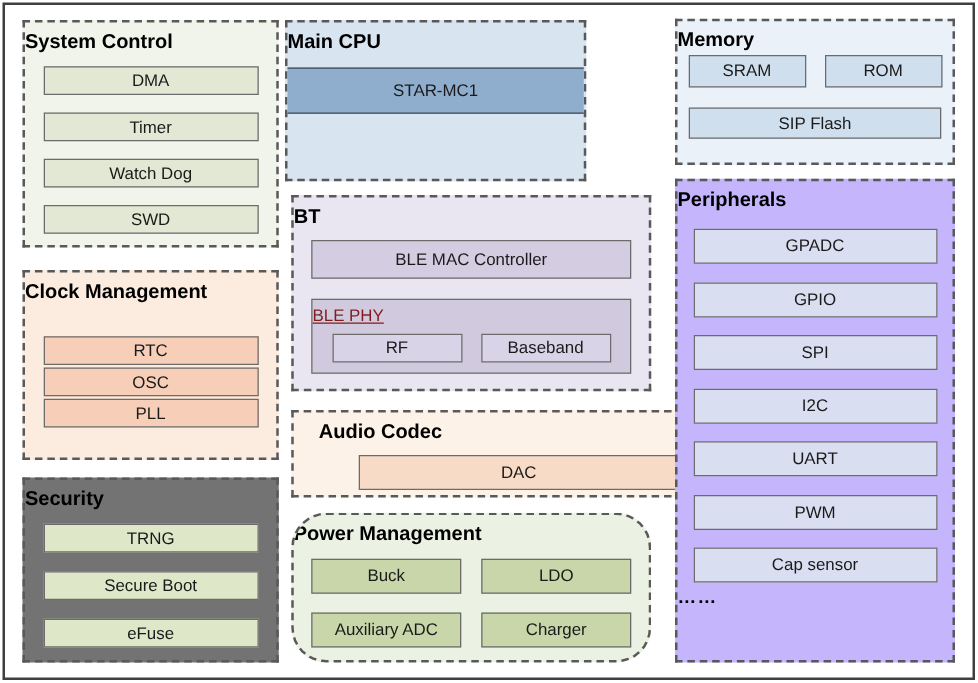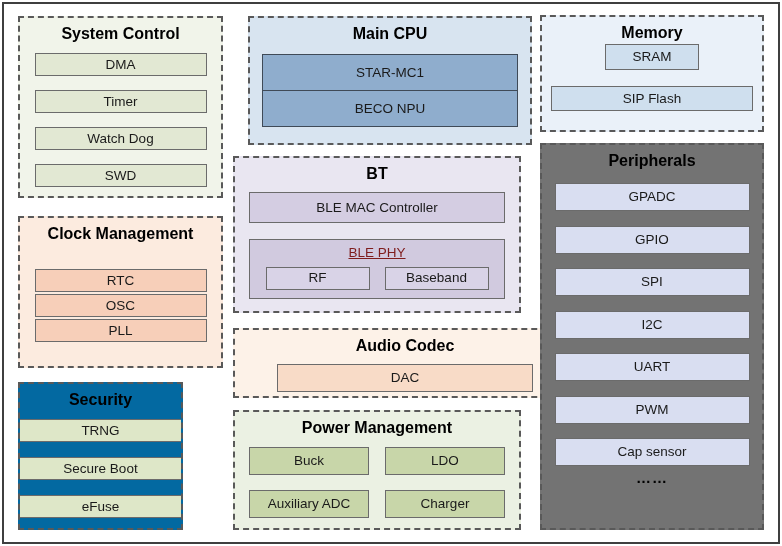--- a/index.html
+++ b/index.html
@@ -6,77 +6,77 @@
   .canvas{
     position:relative;width:782px;height:546px;background:#ffffff;
     font-family:"Liberation Sans", sans-serif;color:#111111;
   }
   .frame{
     position:absolute;left:2px;top:2px;width:778px;height:542px;
     border:2px solid #3f3f3f;background:#ffffff;box-sizing:border-box;
   }
   .panel{
     position:absolute;box-sizing:border-box;
-    border:2px dashed #595959;text-align:center;overflow:hidden;
+    border:2px dashed #595959;overflow:hidden;
   }
   .panel-title{font-weight:bold;font-size:16px;line-height:22px;margin-top:5px;color:#000;}
   .stack{display:flex;flex-direction:column;align-items:center;}
   .box{
     box-sizing:border-box;border:1px solid #6b6b6b;
     display:flex;align-items:center;justify-content:center;
     font-size:13.5px;line-height:1;color:#1a1a1a;flex:0 0 auto;
   }
 
   
   #system-control{left:14px;top:12px;width:205px;height:182px;background:#f1f4ea;}
   #system-control .stack{margin-top:8px;gap:14px;}
   #system-control .box{width:172px;height:23px;background:#e2e8d3;}
 
   #clock-management{left:14px;top:212px;width:205px;height:152px;background:#fcebdf;}
   #clock-management .stack{margin-top:24px;gap:2px;}
   #clock-management .box{width:172px;height:23px;background:#f7cfb9;}
 
-  #security{left:14px;top:378px;width:165px;height:148px;background:#0369a1;}
+  #security{left:14px;top:378px;width:205px;height:148px;background:#737373;}
   #security .stack{margin-top:8px;gap:15px;}
   #security .box{width:172px;height:23px;background:#dee7c8;}
 
   
-  #main-cpu{left:244px;top:12px;width:284px;height:129px;background:#d8e4f0;}
+  #main-cpu{left:224px;top:12px;width:241px;height:129px;background:#d8e4f0;}
   #main-cpu .stack{margin-top:9px;gap:0;}
   #main-cpu .box{width:256px;height:37px;background:#8fadcd;border-color:#3f4a57;}
   #main-cpu .box + .box{margin-top:-1px;}
 
   #bt{left:229px;top:152px;width:288px;height:157px;background:#e9e6f1;}
   #bt .mac{width:256px;height:31px;background:#d4cde2;margin:7px auto 0;}
   .phy{
     box-sizing:border-box;width:256px;height:60px;background:#d1cadf;
     border:1px solid #6b6b6b;margin:16px auto 0;
   }
   .phy-title{font-size:13.5px;line-height:1;margin-top:6px;color:#7f1d1d;text-decoration:underline;}
   .phy-row{display:flex;justify-content:center;gap:15px;margin-top:7px;}
   .phy-row .box{width:104px;height:23px;background:#d9d3e7;}
 
-  #audio-codec{left:229px;top:324px;width:344px;height:70px;background:#fdf2e8;}
+  #audio-codec{left:229px;top:324px;width:344px;height:70px;background:#fdf2e8;padding-left:20px;}
   #audio-codec .stack{margin-top:7px;}
   #audio-codec .box{width:256px;height:28px;background:#f8dbc7;}
 
-  #power-management{left:229px;top:406px;width:288px;height:120px;background:#ebf1e3;}
+  #power-management{left:229px;top:406px;width:288px;height:120px;background:#ebf1e3;border-radius:28px;}
   #power-management .grid{
     display:grid;grid-template-columns:120px 120px;gap:15px 16px;
     justify-content:center;margin-top:8px;
   }
   #power-management .box{width:120px;height:28px;background:#c8d6a9;}
 
   
   #memory{left:536px;top:11px;width:224px;height:117px;background:#eaf1f9;}
   #memory .row{display:flex;justify-content:center;gap:15px;margin-top:0;}
   #memory .row .box{width:94px;height:26px;background:#cfdfee;}
   #memory .wide{width:202px;height:25px;background:#cfdfee;margin:16px auto 0;}
 
-  #peripherals{left:536px;top:139px;width:224px;height:387px;background:#737373;}
+  #peripherals{left:536px;top:139px;width:224px;height:387px;background:#c4b5fd;}
   #peripherals .stack{margin-top:11px;gap:14.5px;}
   #peripherals .box{width:195px;height:28px;background:#d9def1;}
   .dots{font-weight:bold;font-size:15px;line-height:1;margin-top:4px;letter-spacing:1px;color:#000;}
 </style>
 </head>
 <body>
 
 <div class="canvas">
   <div class="frame">
 
@@ -105,21 +105,20 @@
         <div class="box">TRNG</div>
         <div class="box">Secure Boot</div>
         <div class="box">eFuse</div>
       </div>
     </div>
 
     <div class="panel" id="main-cpu">
       <div class="panel-title">Main CPU</div>
       <div class="stack">
         <div class="box">STAR-MC1</div>
-        <div class="box">BECO NPU</div>
       </div>
     </div>
 
     <div class="panel" id="bt">
       <div class="panel-title">BT</div>
       <div class="box mac">BLE MAC Controller</div>
       <div class="phy">
         <div class="phy-title">BLE PHY</div>
         <div class="phy-row">
           <div class="box">RF</div>
@@ -142,20 +141,21 @@
         <div class="box">LDO</div>
         <div class="box">Auxiliary ADC</div>
         <div class="box">Charger</div>
       </div>
     </div>
 
     <div class="panel" id="memory">
       <div class="panel-title">Memory</div>
       <div class="row">
         <div class="box">SRAM</div>
+        <div class="box">ROM</div>
       </div>
       <div class="box wide">SIP Flash</div>
     </div>
 
     <div class="panel" id="peripherals">
       <div class="panel-title">Peripherals</div>
       <div class="stack">
         <div class="box">GPADC</div>
         <div class="box">GPIO</div>
         <div class="box">SPI</div>

